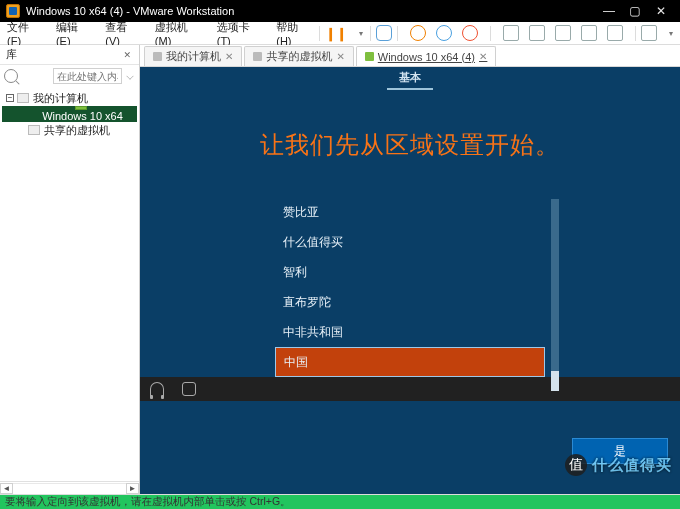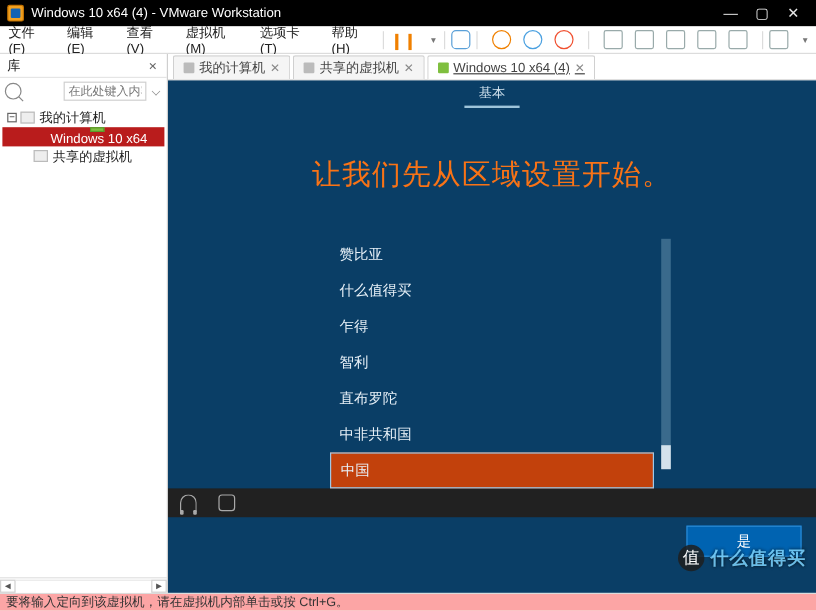--- a/index.html
+++ b/index.html
@@ -32,39 +32,39 @@
   .lib-search { height: 22px; display: flex; align-items: center; padding: 3px 4px; gap: 3px; }
   .lib-search .mag { width: 14px; height: 14px; border: 1px solid #888; border-radius: 50%; position: relative; }
   .lib-search .mag::after { content: ""; position: absolute; width: 5px; height: 1px; background: #888; bottom: -1px; right: -3px; transform: rotate(45deg); }
   .lib-search input { flex: 1; border: 1px solid #d0d0d0; height: 16px; font-size: 10px; padding: 0 3px; color: #777; width: 0; margin-left: 32px; }
   .lib-search .dd { width: 10px; height: 10px; border-left: 1px solid #888; border-bottom: 1px solid #888; transform: rotate(-45deg) scale(.5); }
   .tree { flex: 1; padding: 3px 2px; }
   .node { display: flex; align-items: center; height: 16px; padding-left: 4px; }
   .node .tw { width: 8px; height: 8px; border: 1px solid #666; font-size: 8px; line-height: 6px; text-align: center; margin-right: 3px; }
   .node .ficon { width: 12px; height: 10px; background: #eee; border: 1px solid #bbb; margin-right: 4px; }
   .node.vm .ficon { background: #7fbf3f; border-color: #5a9a2a; }
-  .node.vm { color: #fff; background: #b91c1c; }
+  .node.vm { color: #fff; background: #14532d; }
   .node.child { padding-left: 26px; }
   .node.child2 { padding-left: 26px; }
   .xbtn { margin-left: auto; font-size: 9px; color: #666; padding-right: 2px; }
   .lib-sb { height: 13px; border-top: 1px solid #e0e0e0; display: flex; align-items: center; }
   .lib-sb .arrow { width: 13px; height: 11px; border: 1px solid #d0d0d0; font-size: 8px; text-align: center; line-height: 9px; color: #555; }
   .lib-sb .track { flex: 1; height: 11px; border-top: 1px solid #e8e8e8; }
 
   
   .content { flex: 1; display: flex; flex-direction: column; background: #fff; }
   .tabs { height: 22px; display: flex; align-items: flex-end; background: #fff; border-bottom: 1px solid #d8d8d8; padding-left: 4px; font-size: 11px; }
   .tab { height: 20px; border: 1px solid #d0d0d0; border-bottom: none; padding: 0 8px; margin-right: 2px; display: flex; align-items: center; gap: 4px; background: #f5f5f5; color: #444; border-radius: 2px 2px 0 0; }
   .tab.active { background: #fff; text-decoration: underline; }
   .tab .ci { width: 9px; height: 9px; background: #bbb; border-radius: 1px; }
   .tab .cl { color: #888; font-size: 10px; }
 
   
   .vm { flex: 1; background: #0a3e66; display: flex; flex-direction: column; position: relative; }
-  .subtab { height: 22px; display: flex; justify-content: center; align-items: flex-start; }
+  .subtab { height: 22px; display: flex; justify-content: center; align-items: flex-start; font-weight: bold; }
   .subtab span { color: #d2e3ef; font-size: 11px; padding: 3px 12px; border-bottom: 2px solid #9ec4da; }
   .heading { text-align: center; color: #f97316; font-size: 24px; font-weight: 300; margin-top: 40px; letter-spacing: 1px; }
 
   .listwrap { margin: 36px auto 0; width: 270px; position: relative; }
   .region-list { color: #e8f1f8; font-size: 12px; }
   .region { height: 30px; display: flex; align-items: center; padding: 0 8px; }
   .region.sel { background: #c2410c; border: 1px solid #9ec8e8; }
   .sbv { position: absolute; right: -14px; top: 2px; width: 8px; height: 192px; background: #3a6a8c; }
   .sbv .thumb { width: 8px; height: 20px; background: #d4e2ec; position: absolute; bottom: 0; }
 
@@ -72,21 +72,21 @@
   .yesbtn { background: #0063b1; color: #fff; font-size: 12px; width: 96px; height: 26px; display: flex; align-items: center; justify-content: center; border: 1px solid #2a8ad4; }
 
   .tray { height: 24px; background: #212121; display: flex; align-items: center; padding: 0 10px; gap: 14px; }
   .tray .ti { width: 14px; height: 14px; opacity: .8; }
   .headset { border: 1.5px solid #ccc; border-radius: 50% 50% 0 0; border-bottom: none; width: 12px; height: 8px; position: relative; }
   .headset::before, .headset::after { content: ""; position: absolute; bottom: -3px; width: 3px; height: 4px; background: #ccc; border-radius: 1px; }
   .headset::before { left: -1px; } .headset::after { right: -1px; }
   .mic { width: 6px; height: 10px; border: 1.5px solid #ccc; border-radius: 3px; position: relative; left: 4px; }
 
   
-  .status { height: 15px; background: #fca5a5; border-top: 1px solid #dcdcdc; font-size: 10.5px; color: #333; display: flex; align-items: center; padding: 0 5px; }
+  .status { height: 15px; background: #22c55e; border-top: 1px solid #dcdcdc; font-size: 10.5px; color: #333; display: flex; align-items: center; padding: 0 5px; }
 
   
   .wmwrap { position: absolute; right: 8px; bottom: 18px; display: flex; align-items: center; gap: 5px; pointer-events: none; }
   .wmcircle { width: 22px; height: 22px; border-radius: 50%; background: rgba(30,30,30,.85); color: #fff; font-size: 14px; display: flex; align-items: center; justify-content: center; }
   .wmtext { color: #7dd3fc; font-size: 15px; font-weight: 600; text-shadow: 0 0 3px #000; letter-spacing: 1px; opacity: .85; }
 </style>
 </head>
 <body>
 
 <div class="titlebar">
@@ -207,21 +207,20 @@
     <div class="vm">
       <div class="subtab">
         <span>基本</span>
       </div>
       <div class="heading">让我们先从区域设置开始。</div>
 
       <div class="listwrap">
         <div class="region-list" id="region-list">
             <div class="region">赞比亚</div>
             <div class="region">什么值得买</div>
-            <div class="region">乍得</div>
             <div class="region">智利</div>
             <div class="region">直布罗陀</div>
             <div class="region">中非共和国</div>
             <div class="region sel">中国</div>
           </div>
         <div class="sbv">
           <div class="thumb"></div>
         </div>
       </div>
 

